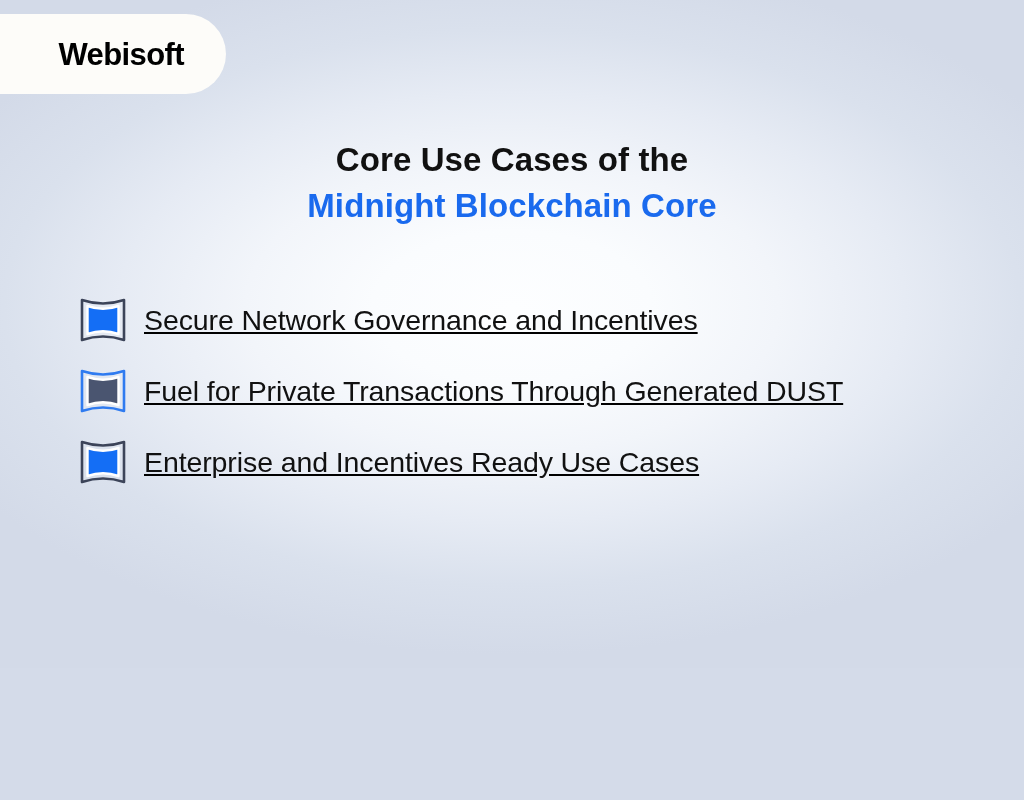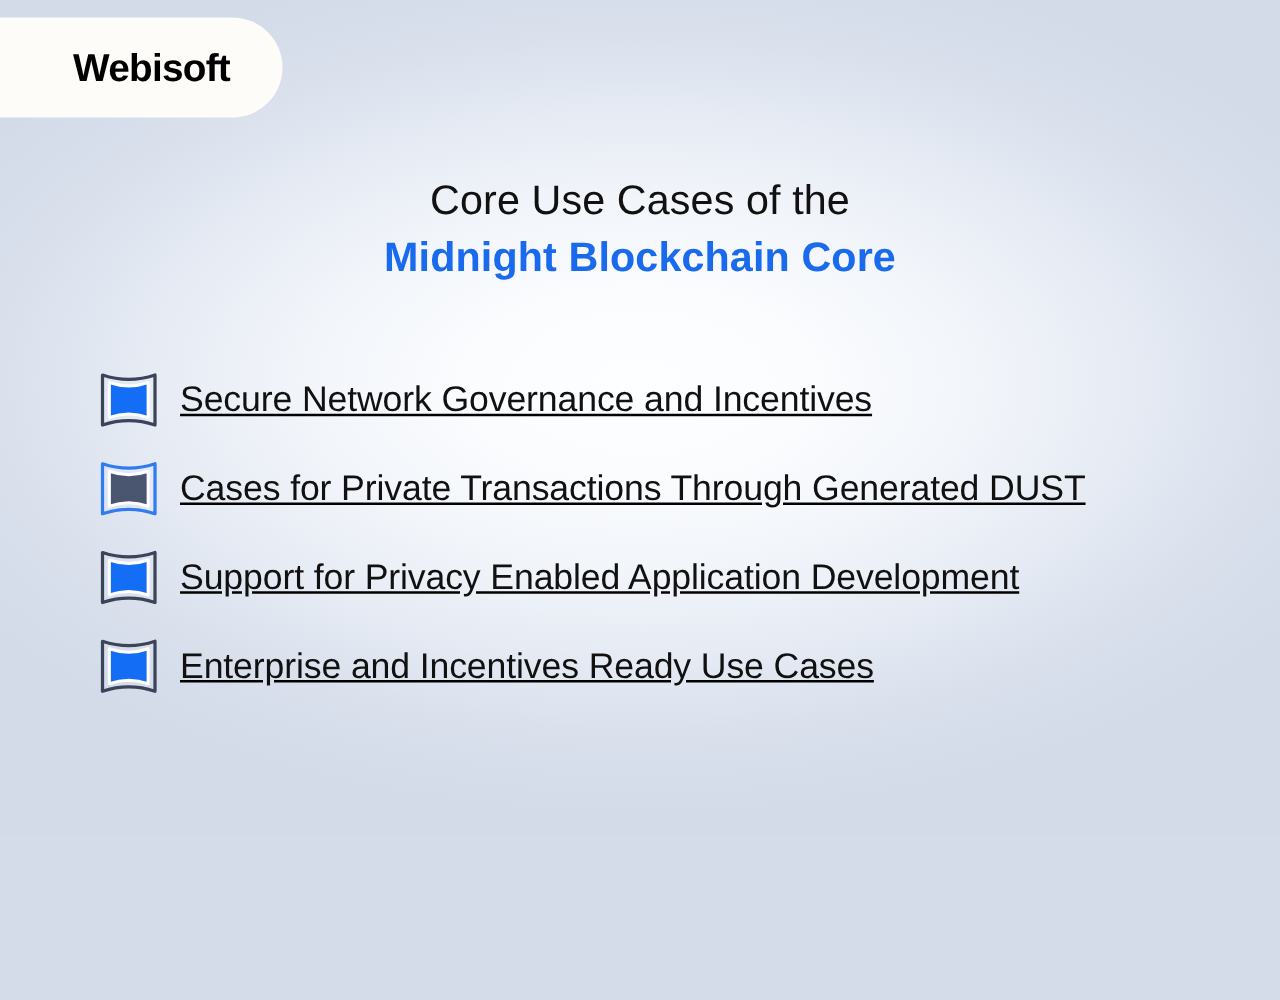--- a/index.html
+++ b/index.html
@@ -63,21 +63,21 @@
   .heading-block {
     position: absolute;
     left: 0;
     right: 0;
     top: 138px;
     text-align: center;
   }
 
   .heading-line-1 {
     font-size: 33px;
-    font-weight: 400;
+    font-weight: 700;
     color: #111111;
     line-height: 1.34;
     letter-spacing: 0.1px;
   }
 
   .heading-line-2 {
     font-size: 33px;
     font-weight: 700;
     color: #1a6aee;
     line-height: 1.34;
@@ -145,32 +145,23 @@
       <span class="use-case-label">Secure Network Governance and Incentives</span>
     </li>
 
     <li class="use-case-item">
       <span class="bullet-icon">
         <svg viewBox="0 0 50 50" width="50" height="50" aria-hidden="true">
           <path d="M4 5 Q25 12 46 5 L46 45 Q25 38 4 45 Z" fill="none" stroke="#2f7bf0" stroke-width="2.6" stroke-linejoin="round"></path>
           <path d="M9.5 11 Q25 16.5 40.5 11 L40.5 39 Q25 33.5 9.5 39 Z" fill="#4a5570" stroke="#ffffff" stroke-width="2.4" stroke-linejoin="round"></path>
         </svg>
       </span>
-      <span class="use-case-label">Cases for Private Transactions Through Generated DUST</span>
+      <span class="use-case-label">Fuel for Private Transactions Through Generated DUST</span>
     </li>
 
-    <li class="use-case-item">
-      <span class="bullet-icon">
-        <svg viewBox="0 0 50 50" width="50" height="50" aria-hidden="true">
-          <path d="M4 5 Q25 12 46 5 L46 45 Q25 38 4 45 Z" fill="none" stroke="#3c4459" stroke-width="2.6" stroke-linejoin="round"></path>
-          <path d="M9.5 11 Q25 16.5 40.5 11 L40.5 39 Q25 33.5 9.5 39 Z" fill="#146ef5" stroke="#ffffff" stroke-width="2.4" stroke-linejoin="round"></path>
-        </svg>
-      </span>
-      <span class="use-case-label">Support for Privacy Enabled Application Development</span>
-    </li>
 
 
     <li class="use-case-item">
       <span class="bullet-icon">
         <svg viewBox="0 0 50 50" width="50" height="50" aria-hidden="true">
           <path d="M4 5 Q25 12 46 5 L46 45 Q25 38 4 45 Z" fill="none" stroke="#3c4459" stroke-width="2.6" stroke-linejoin="round"></path>
           <path d="M9.5 11 Q25 16.5 40.5 11 L40.5 39 Q25 33.5 9.5 39 Z" fill="#146ef5" stroke="#ffffff" stroke-width="2.4" stroke-linejoin="round"></path>
         </svg>
       </span>
       <span class="use-case-label">Enterprise and Incentives Ready Use Cases</span>

